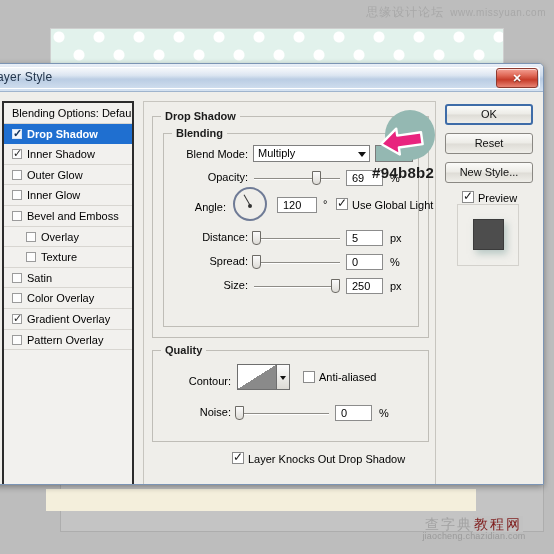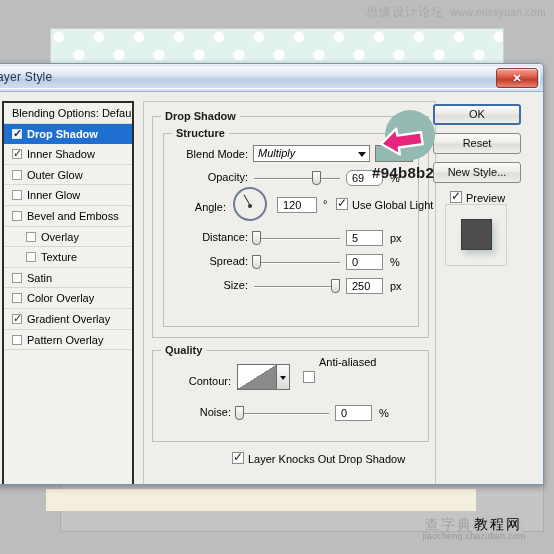--- a/index.html
+++ b/index.html
@@ -88,21 +88,21 @@
     text-align: center;
   }
   #bg-bottom-watermark .wm-cn {
     font-size: 14px;
     letter-spacing: 2px;
     display: block;
     color: #a2a2a2;
   }
   #bg-bottom-watermark .wm-cn .boxed {
     background: #c2c2c2;
-    color: #000000;
+    color: #7f1d1d;
     padding: 0 1px;
   }
   #bg-bottom-watermark .wm-url2 {
     display: block;
     letter-spacing: 0.2px;
     margin-top: 1px;
   }
 
   
   #layer-style-dialog {
@@ -447,21 +447,21 @@
     top: 11px;
     width: 0; height: 0;
     border-left: 3px solid transparent;
     border-right: 3px solid transparent;
     border-top: 4px solid #111;
   }
 
   
   #button-column {
     position: absolute;
-    left: 440px;
+    left: 452px;
     top: 12px;
     width: 92px;
   }
   .dlg-button {
     position: relative;
     display: block;
     width: 88px;
     height: 21px;
     margin-bottom: 8px;
     background: linear-gradient(to bottom, #fbfbf9 0%, #ecebe6 48%, #dedcd6 52%, #efeee9 100%);
@@ -586,33 +586,33 @@
           <div class="style-row plain"><span class="cbx"></span><span>Pattern Overlay</span></div>
         </div>
     </div>
 
     <div id="options-panel">
 
       <div class="group" id="drop-shadow-group">
         <div class="group-title">Drop Shadow</div>
 
         <div class="group" id="structure-group">
-          <div class="group-title">Structure</div>
+          <div class="group-title">Blending</div>
 
           <div class="row-label" style="left:6px; top:14px; width:78px;">Blend Mode:</div>
-          <div class="combo" style="left:89px; top:11px; width:117px;font-style:italic;">
+          <div class="combo" style="left:89px; top:11px; width:117px;">
             <span>Multiply</span>
             <span class="arrow"></span>
           </div>
           <div id="color-swatch" style="left: 211px; top: 11px; background: rgb(148, 184, 178);"></div>
 
           <div class="row-label" style="left:6px; top:37px; width:78px;text-align:right;">Opacity:</div>
           <div class="slider-track" style="left:90px; top:44px; width:86px;"></div>
           <div class="slider-thumb" style="left:148px; top:37px;"></div>
-          <div class="numbox" style="left:182px; top:36px; width:37px;border-radius:6px;">69</div>
+          <div class="numbox" style="left:182px; top:36px; width:37px;">69</div>
           <div class="unit" style="left:226px; top:38px;">%</div>
 
           <div class="row-label" style="left:6px; top:67px; width:56px;">Angle:</div>
           <div id="angle-dial" style="left:69px; top:53px;">
             <div class="needle"></div>
             <div class="hub"></div>
           </div>
           <div class="numbox" style="left:113px; top:63px; width:40px;">120</div>
           <div class="unit" style="left:159px; top:64px;">°</div>
           <div class="chk checked" style="left:172px; top:64px;"></div>
@@ -642,21 +642,21 @@
         <div class="group-title">Quality</div>
 
         <div class="row-label" style="left:8px; top:24px; width:70px;">Contour:</div>
         <div id="contour-swatch" style="left:84px; top:13px;">
           <div class="fill"></div>
         </div>
         <div id="contour-dropdown" style="left:124px; top:13px;">
           <span class="arrow"></span>
         </div>
         <div class="chk" style="left:150px; top:20px;"></div>
-        <div class="chk-label" style="left:166px; top:5px;text-align:right;">Anti-aliased</div>
+        <div class="chk-label" style="left:166px; top:20px;text-align:right;">Anti-aliased</div>
 
         <div class="row-label" style="left:8px; top:55px; width:70px;">Noise:</div>
         <div class="slider-track" style="left:84px; top:62px; width:92px;"></div>
         <div class="slider-thumb" style="left:82px; top:55px;"></div>
         <div class="numbox" style="left:182px; top:54px; width:37px;">0</div>
         <div class="unit" style="left:226px; top:56px;">%</div>
       </div>
 
       <div class="chk checked" style="left:88px; top:350px;"></div>
       <div class="chk-label" style="left:104px; top:351px;">Layer Knocks Out Drop Shadow</div>

